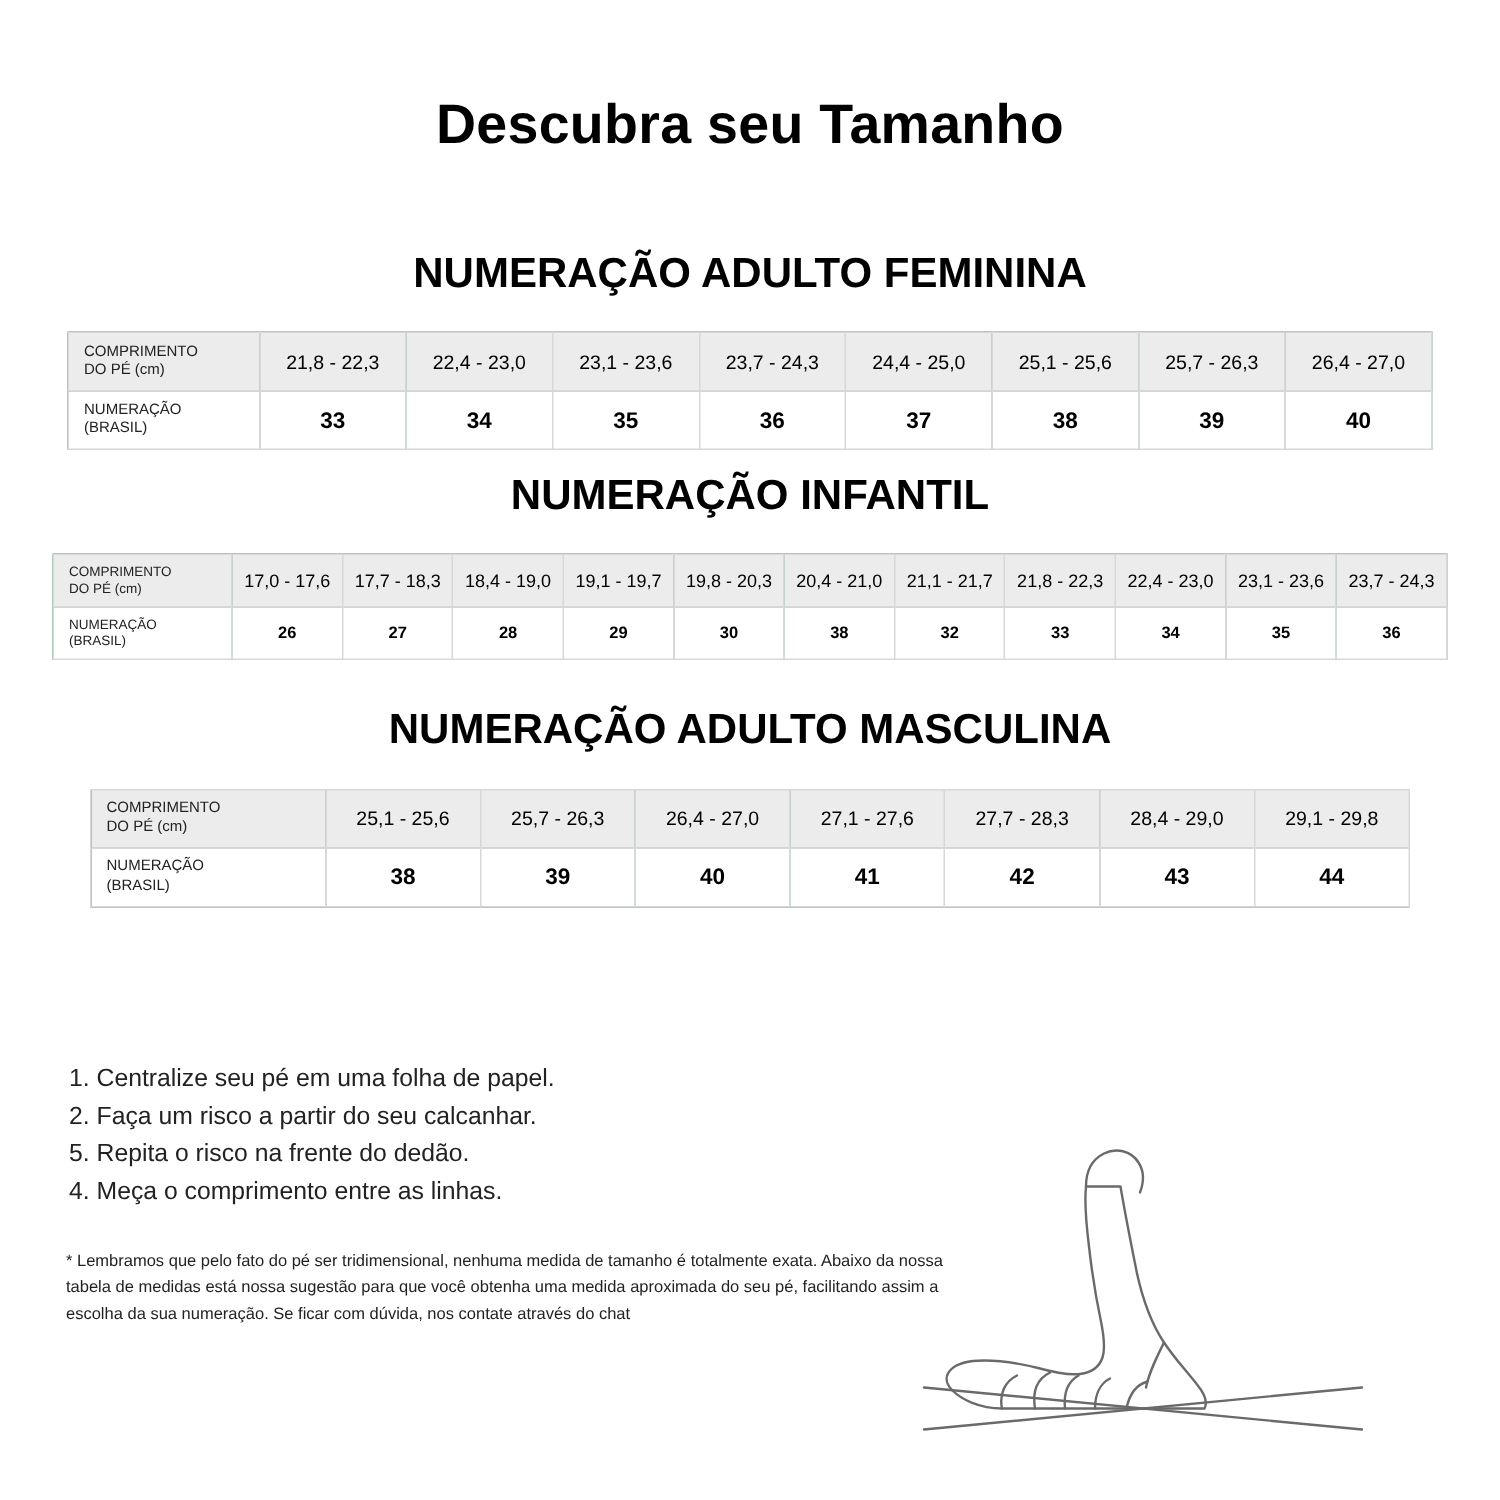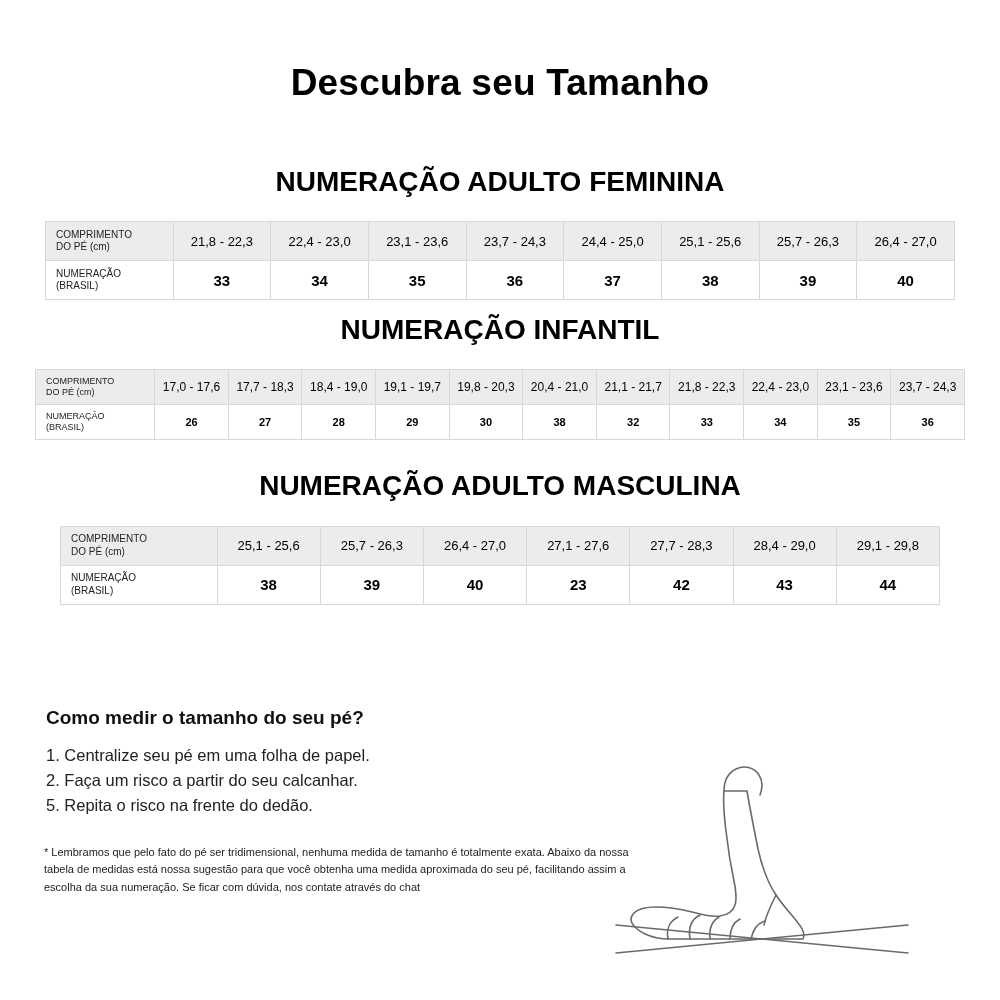--- a/index.html
+++ b/index.html
@@ -227,34 +227,34 @@
         <td class="data-cell">29,1 - 29,8</td>
       </tr>
       <tr class="row-val">
         <td class="label-cell">
           <span>NUMERAÇÃO</span><br>
           <span>(BRASIL)</span>
         </td>
         <td class="data-cell">38</td>
         <td class="data-cell">39</td>
         <td class="data-cell">40</td>
-        <td class="data-cell">23</td>
+        <td class="data-cell">41</td>
         <td class="data-cell">42</td>
         <td class="data-cell">43</td>
         <td class="data-cell">44</td>
       </tr>
     </tbody>
   </table>
 
   <div class="bottom">
-    <div class="howto-title">Como medir o tamanho do seu pé?</div>
     <ul class="howto-list">
       <li>1. Centralize seu pé em uma folha de papel.</li>
       <li>2. Faça um risco a partir do seu calcanhar.</li>
       <li>5. Repita o risco na frente do dedão.</li>
+      <li>4. Meça o comprimento entre as linhas.</li>
     </ul>
     <p class="note">* Lembramos que pelo fato do pé ser tridimensional, nenhuma medida de tamanho é totalmente exata. Abaixo da nossa tabela de medidas está nossa sugestão para que você obtenha uma medida aproximada do seu pé, facilitando assim a escolha da sua numeração. Se ficar com dúvida, nos contate através do chat</p>
 
     <svg class="foot-art" viewBox="0 0 330 230">
       <g fill="none" stroke="#6a6a6a" stroke-width="1.6" stroke-linecap="round" stroke-linejoin="round">
 
         <path d="M139,34 C142,52 146,72 150,92 C154,110 160,126 168,138 C176,150 184,158 190,166 C195,172 197,178 195,182 L60,182 C45,182 33,176 27,170 C22,165 22,160 26,156 C30,152 38,150 48,150 C60,150 72,152 84,155 C95,158 104,160 112,159 C120,158 125,154 127,148 C129,142 128,134 126,124 C123,110 120,92 118,74 C116,58 115,44 116,34 Z"></path>
 
         <path d="M116,34 C116,24 120,16 128,12 C136,8 146,10 151,18 C155,24 155,30 152,38"></path>
 

